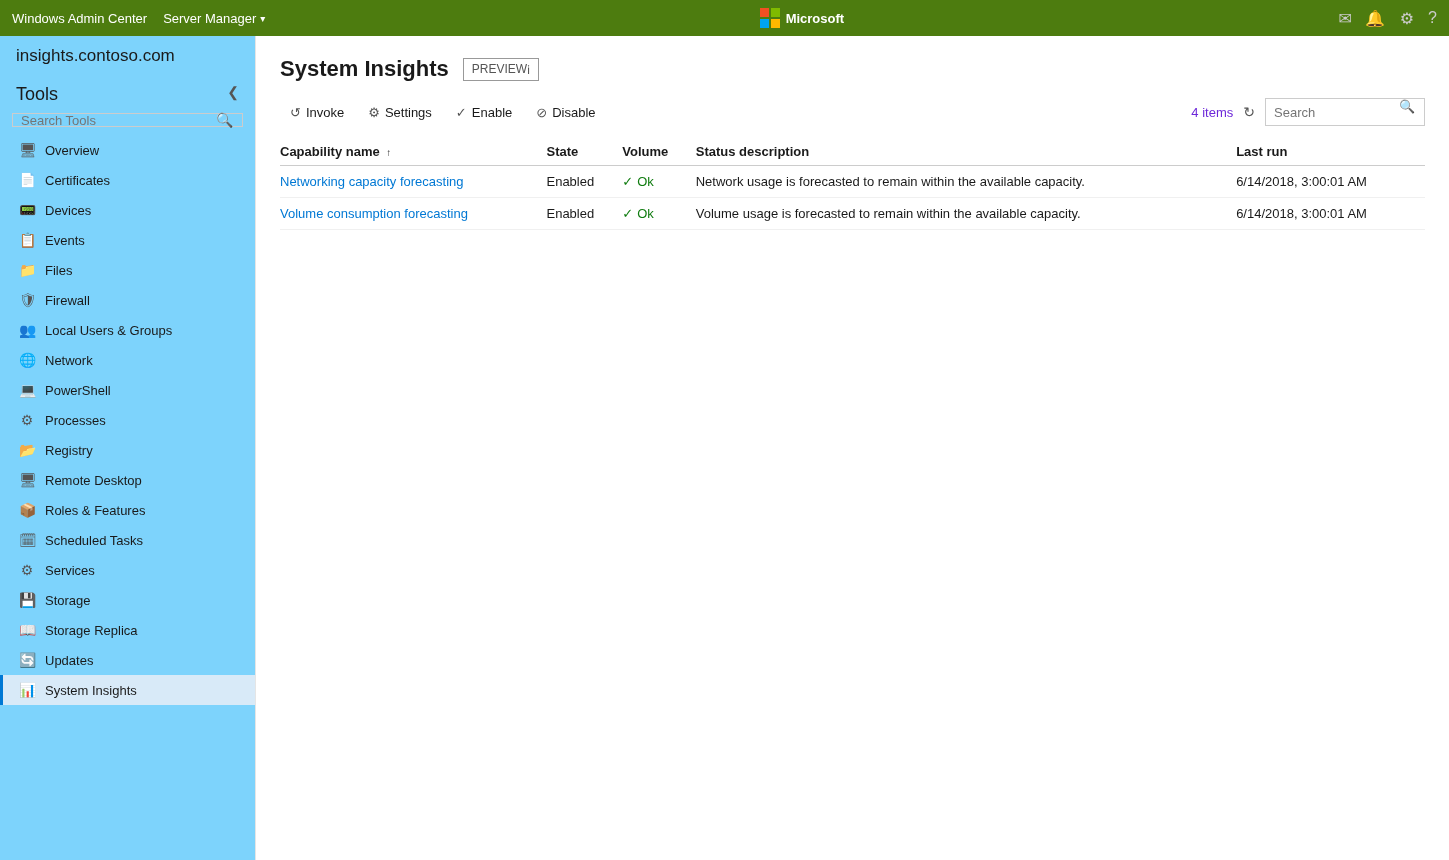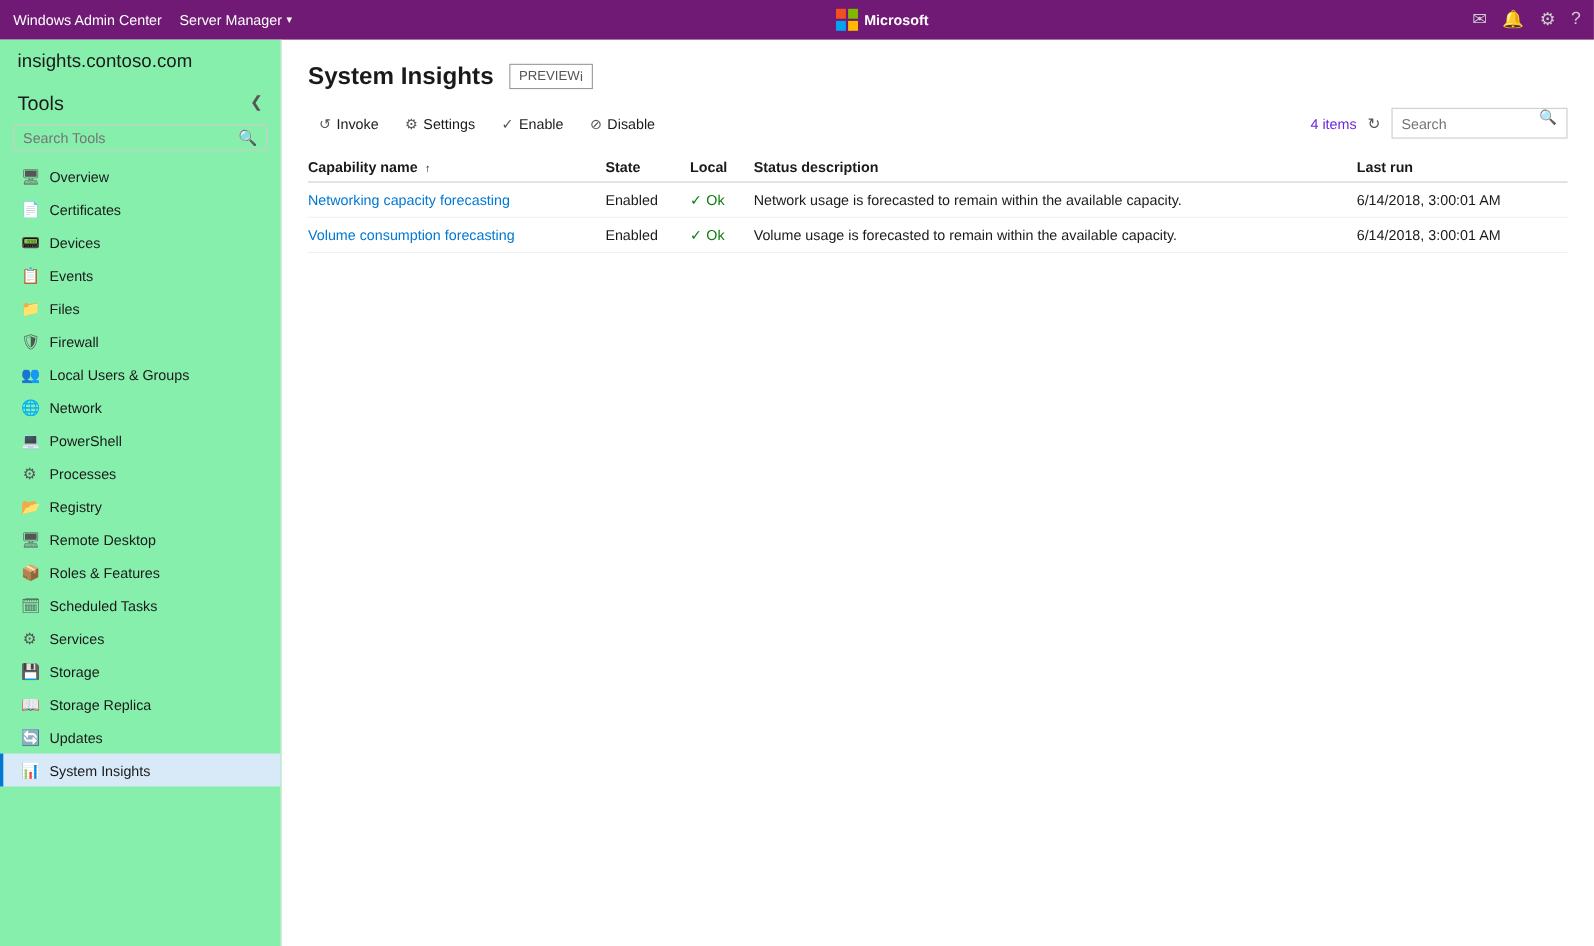--- a/index.html
+++ b/index.html
@@ -1,20 +1,20 @@
 <!DOCTYPE html>
 <html><head>
   <meta charset="utf-8">
   <style>
     * { box-sizing: border-box; margin: 0; padding: 0; }
     body { font-family: 'Segoe UI', Arial, sans-serif; font-size: 13px; background: #fff; color: #1a1a1a; height: 860px; width: 1449px; overflow: hidden; display: flex; flex-direction: column; }
 
     
     .topbar {
-      background: #701a75;
+      background: #4d7c0f;
       height: 36px;
       display: flex;
       align-items: center;
       padding: 0 12px;
       flex-shrink: 0;
       color: #fff;
     }
     .topbar-left { display: flex; align-items: center; gap: 16px; }
     .topbar-brand { font-size: 13px; color: #fff; font-weight: 400; }
     .topbar-server { display: flex; align-items: center; gap: 4px; font-size: 13px; color: #fff; }
@@ -25,41 +25,41 @@
     .ms-label { color: #fff; font-size: 13px; margin-left: 6px; }
     .topbar-right { display: flex; align-items: center; gap: 14px; }
     .topbar-icon { color: #ccc; font-size: 16px; cursor: pointer; }
 
     
     .main-layout { display: flex; flex: 1; overflow: hidden; }
 
     
     .sidebar {
       width: 256px;
-      background: #86efac;
+      background: #7dd3fc;
       border-right: 1px solid #e5e5e5;
       display: flex;
       flex-direction: column;
       flex-shrink: 0;
       overflow-y: auto;
     }
     .sidebar-header {
       padding: 14px 16px 8px 16px;
       display: flex;
       align-items: flex-start;
       justify-content: space-between;
     }
     .sidebar-title { font-size: 18px; font-weight: 300; color: #1a1a1a; }
     .sidebar-collapse { cursor: pointer; color: #555; font-size: 14px; }
     .search-box {
       margin: 0 12px 8px 12px;
       display: flex;
       align-items: center;
       border: 1px solid #ccc;
-      height: 24px;
+      height: 14px;
       padding: 0 8px;
       gap: 14px;
     }
     .search-box input {
       border: none; outline: none; flex: 1; font-size: 13px; color: #555;
       background: transparent;
     }
     .search-box .search-icon { color: #555; font-size: 14px; }
 
     .nav-list { list-style: none; padding: 0; }
@@ -317,21 +317,21 @@
       <thead>
         <tr>
           <th>
             <span>Capability name</span>
             <span class="sort-arrow">↑</span>
           </th>
           <th>
             <span>State</span>
           </th>
           <th>
-            <span>Local</span>
+            <span>Volume</span>
           </th>
           <th>
             <span>Status description</span>
           </th>
           <th>
             <span>Last run</span>
           </th>
         </tr>
       </thead>
       <tbody id="table-body">

